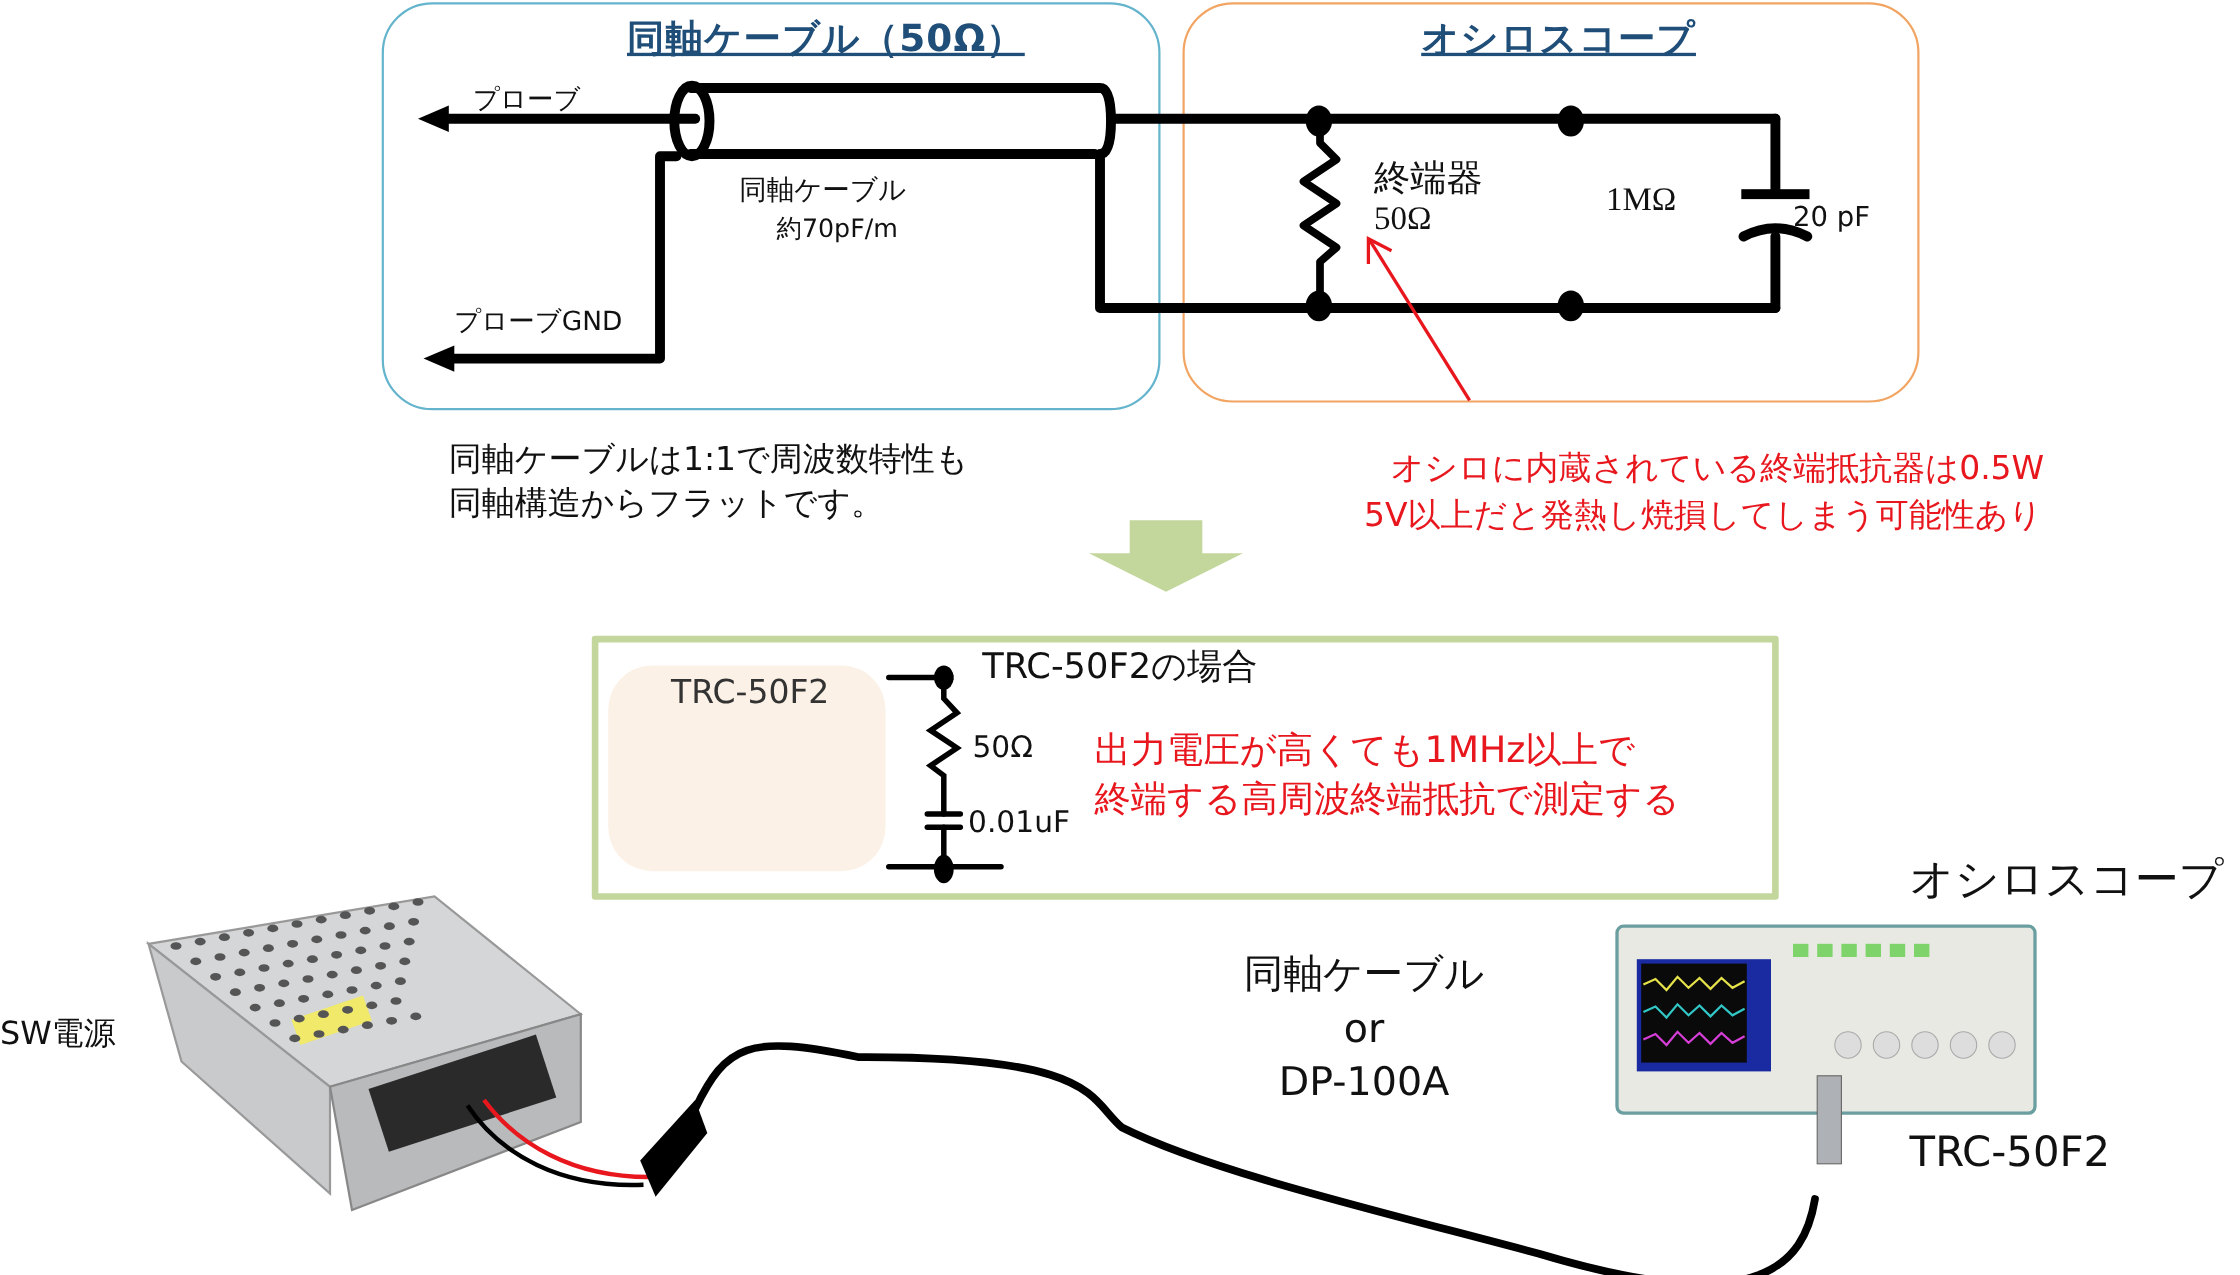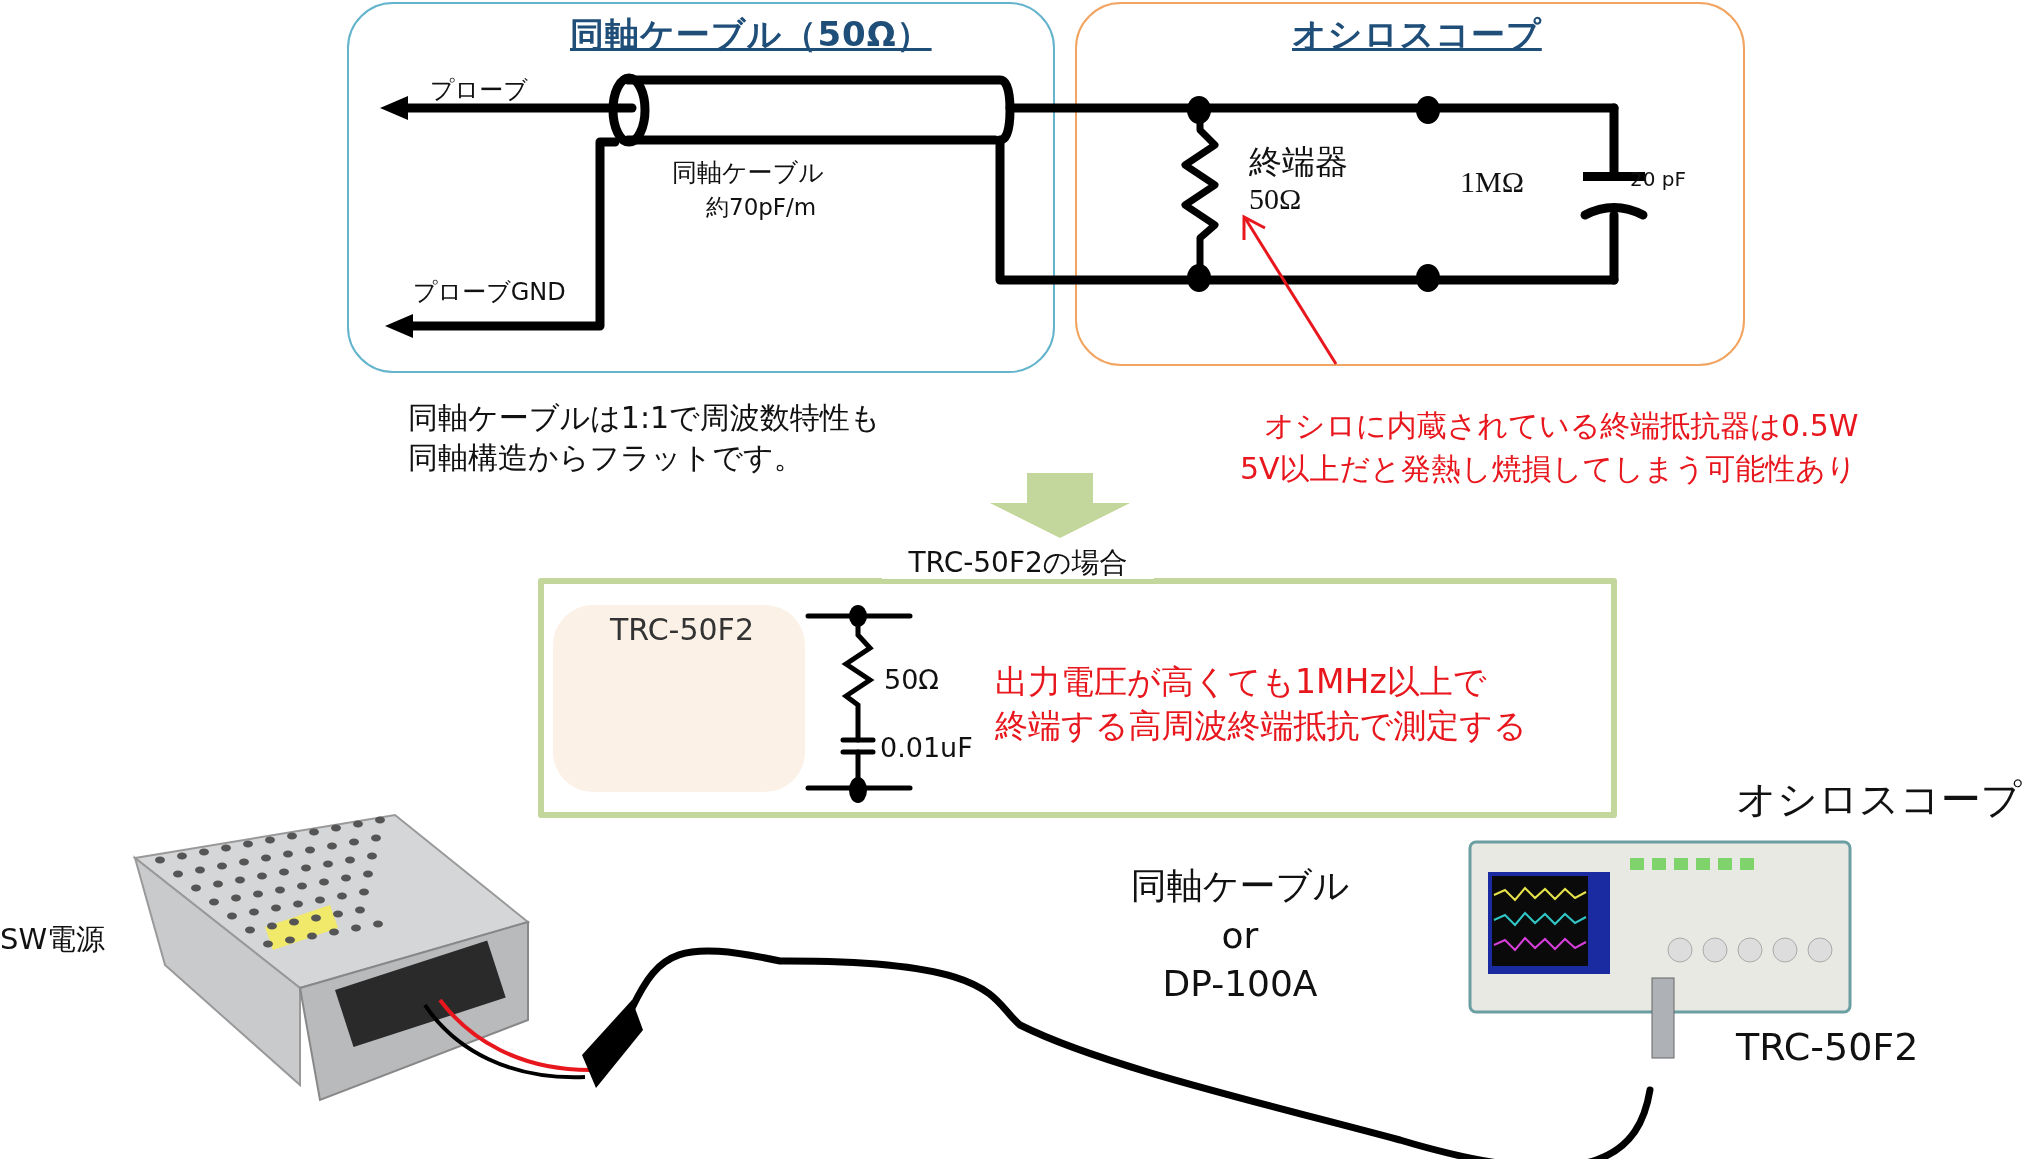--- a/index.html
+++ b/index.html
@@ -7,21 +7,21 @@
          font-family:"DejaVu Sans","Liberation Sans",sans-serif; color:#111; }
   .abs { position:absolute; }
   .box-blue { left:347px; top:2px; width:708px; height:371px; border:2px solid #63B4CC; border-radius:46px; box-sizing:border-box; }
   .box-orange { left:1075px; top:2px; width:670px; height:364px; border:2px solid #F2A462; border-radius:46px; box-sizing:border-box; }
   .title { font-weight:bold; color:#1F4E79; font-size:34px; letter-spacing:1px; white-space:nowrap;text-decoration:underline; }
   .lbl { font-size:24px; white-space:nowrap; color:#111;text-align:right; }
   .serif { font-family:"Liberation Serif","DejaVu Serif",serif; font-size:30px; color:#111; white-space:nowrap; }
   .note { font-size:30px; line-height:40px; white-space:nowrap; color:#111; }
   .note-red { font-size:30px; line-height:42px; white-space:nowrap; color:#E8171E; }
   .green-box { left:538px; top:578px; width:1079px; height:240px; border:6px solid #C3D69B; box-sizing:border-box; border-radius:3px; }
-  .green-label { left:0; width:2036px; top:544px; text-align:center; font-size:28px; pointer-events:none; }
+  .green-label { left:0; width:2036px; top:584px; text-align:center; font-size:32px; pointer-events:none; }
   .green-label span { background:#fff; padding:0 26px; }
   .peach { left:553px; top:605px; width:252px; height:187px; background:#FCF1E6; border-radius:40px; }
   .big-lbl { font-size:40px; white-space:nowrap; color:#111; }
   .mid-lbl { font-size:36px; white-space:nowrap; color:#111; text-align:center; line-height:52px; }
   svg.full { position:absolute; left:0; top:0; }
 </style>
 </head>
 <body>
 
 <div class="abs box-blue"></div>
@@ -186,21 +186,21 @@
 </svg>
 
 <div class="abs lbl" style="left:430px; top:74px;">プローブ</div>
 <div class="abs lbl" style="left:413px; top:276px;">プローブGND</div>
 <div class="abs lbl" style="left:672px; top:156px; font-size:25px;">同軸ケーブル</div>
 <div class="abs lbl" style="left:706px; top:192px; font-size:23px;">約70pF/m</div>
 
 <div class="abs lbl" style="left:1237px; top:140px; font-size:33px;margin-left:12px;">終端器</div>
 <div class="abs serif" style="left:1249px; top:182px;">50Ω</div>
 <div class="abs serif" style="left:1460px; top:165px;">1MΩ</div>
-<div class="abs lbl" style="left:1630px; top:167px; font-size:20px;">20 pF</div>
+<div class="abs lbl" style="left:1630px; top:182px; font-size:25px;">20 pF</div>
 
 <div class="abs note" style="left:408px; top:398px;text-align:center;">同軸ケーブルは1:1で周波数特性も</div>
 <div class="abs note" style="left:408px; top:438px;">同軸構造からフラットです。</div>
 <div class="abs note-red" style="left:1240px; top:405px;margin-left:24px;">オシロに内蔵されている終端抵抗器は0.5W</div>
 <div class="abs note-red" style="left:1240px; top:448px;">5V以上だと発熱し焼損してしまう可能性あり</div>
 
 <div class="abs green-box"></div>
 <div class="abs peach"></div>
 <div class="abs green-label"><span>TRC-50F2の場合</span></div>
 <div class="abs lbl" style="left:610px; top:612px; font-size:30px; color:#333;">TRC-50F2</div>

